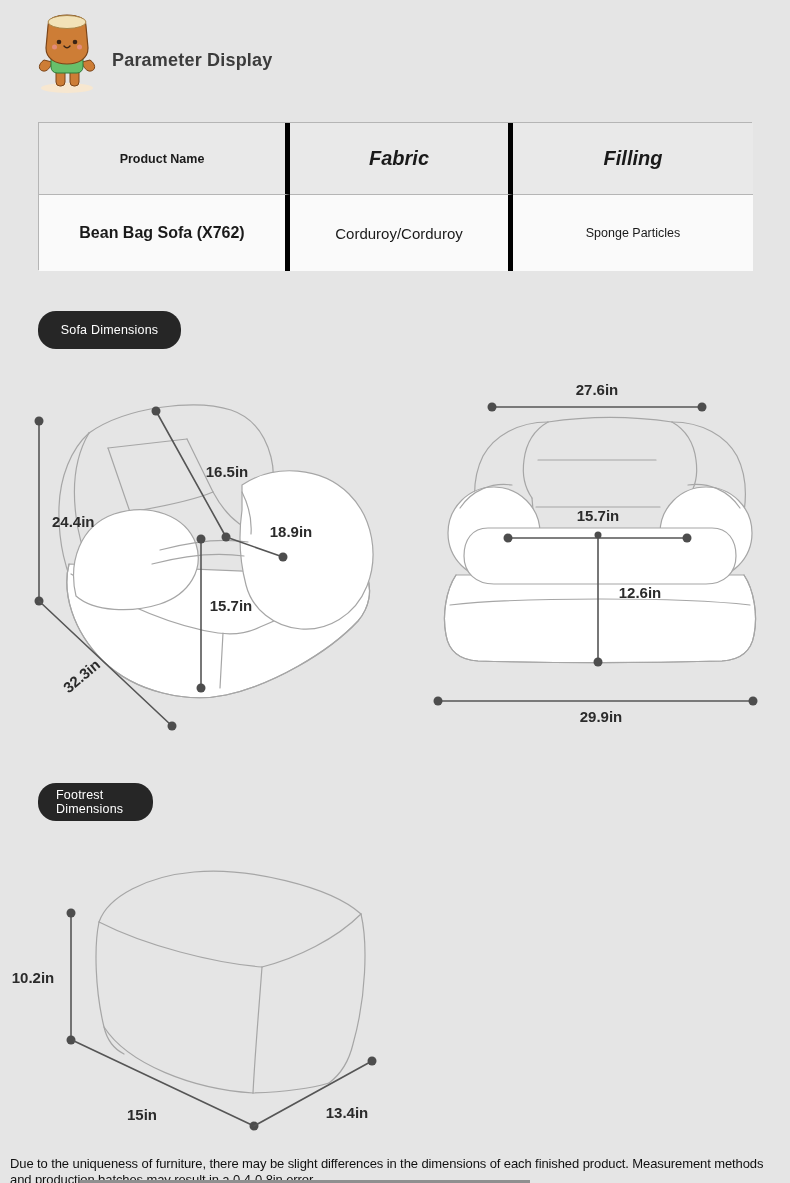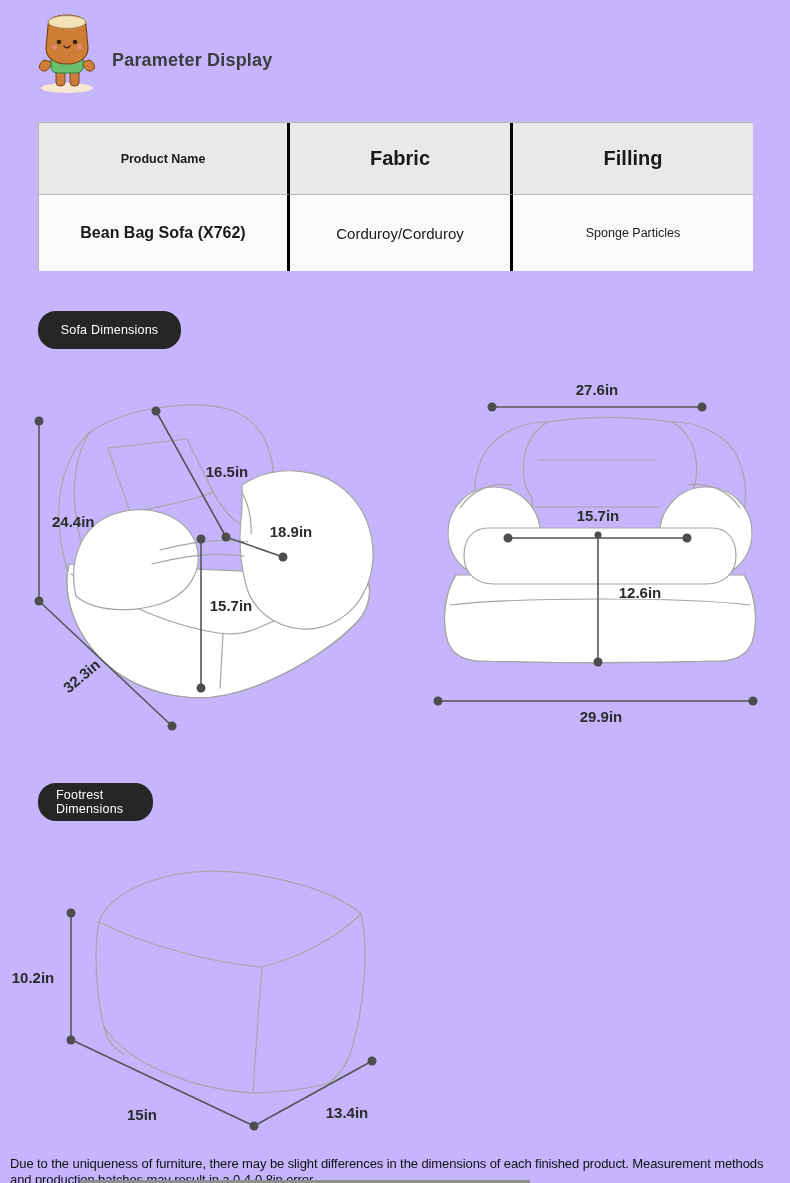--- a/index.html
+++ b/index.html
@@ -1,34 +1,34 @@
 <!DOCTYPE html>
 <html><head>
 <meta charset="utf-8">
 <style>
   html,body{margin:0;padding:0;background:#fff;}
-  .page{position:relative;width:790px;height:1183px;background:#c4b5fd;
+  .page{position:relative;width:790px;height:1183px;background:#e5e5e5;
         font-family:"Liberation Sans",sans-serif;overflow:hidden;}
 
   
   .page-title{position:absolute;left:112px;top:50px;font-size:18px;font-weight:700;
               color:#3c3c3c;letter-spacing:.2px;}
   .mascot{position:absolute;left:34px;top:10px;}
 
   
   .spec-table{position:absolute;left:38px;top:122px;width:714px;height:148px;
               display:grid;grid-template-columns:251px 223px 240px;grid-template-rows:72px 76px;
               border:1px solid #b5b5b5;box-sizing:border-box;}
   .spec-table .cell{display:flex;align-items:center;justify-content:center;
-              border-right:3px solid #000000;box-sizing:border-box;color:#1a1a1a;}
+              border-right:5px solid #000000;box-sizing:border-box;color:#1a1a1a;}
   .spec-table .cell:nth-child(3n){border-right:none;}
   .spec-table .head{background:#e9e9e9;border-bottom:1px solid #b5b5b5;}
   .spec-table .body{background:#fafafa;}
   .h-small{font-size:12.5px;font-weight:700;}
-  .h-big{font-size:20px;font-weight:700;color:#0d0d0d;}
+  .h-big{font-size:20px;font-weight:700;color:#0d0d0d;font-style:italic;}
   .c-name{font-size:16px;font-weight:700;color:#222;}
   .c-fabric{font-size:15px;font-weight:400;color:#3a3a3a;}
   .c-fill{font-size:12.5px;font-weight:500;color:#333;}
 
   
   .badge{position:absolute;height:38px;background:#262626;color:#fff;border-radius:18px;
          display:flex;align-items:center;justify-content:center;font-size:12.5px;
          letter-spacing:.2px;box-sizing:border-box;padding:0 18px;}
   .badge-sofa{left:38px;top:311px;width:143px;}
   .badge-footrest{left:38px;top:783px;width:115px;}

